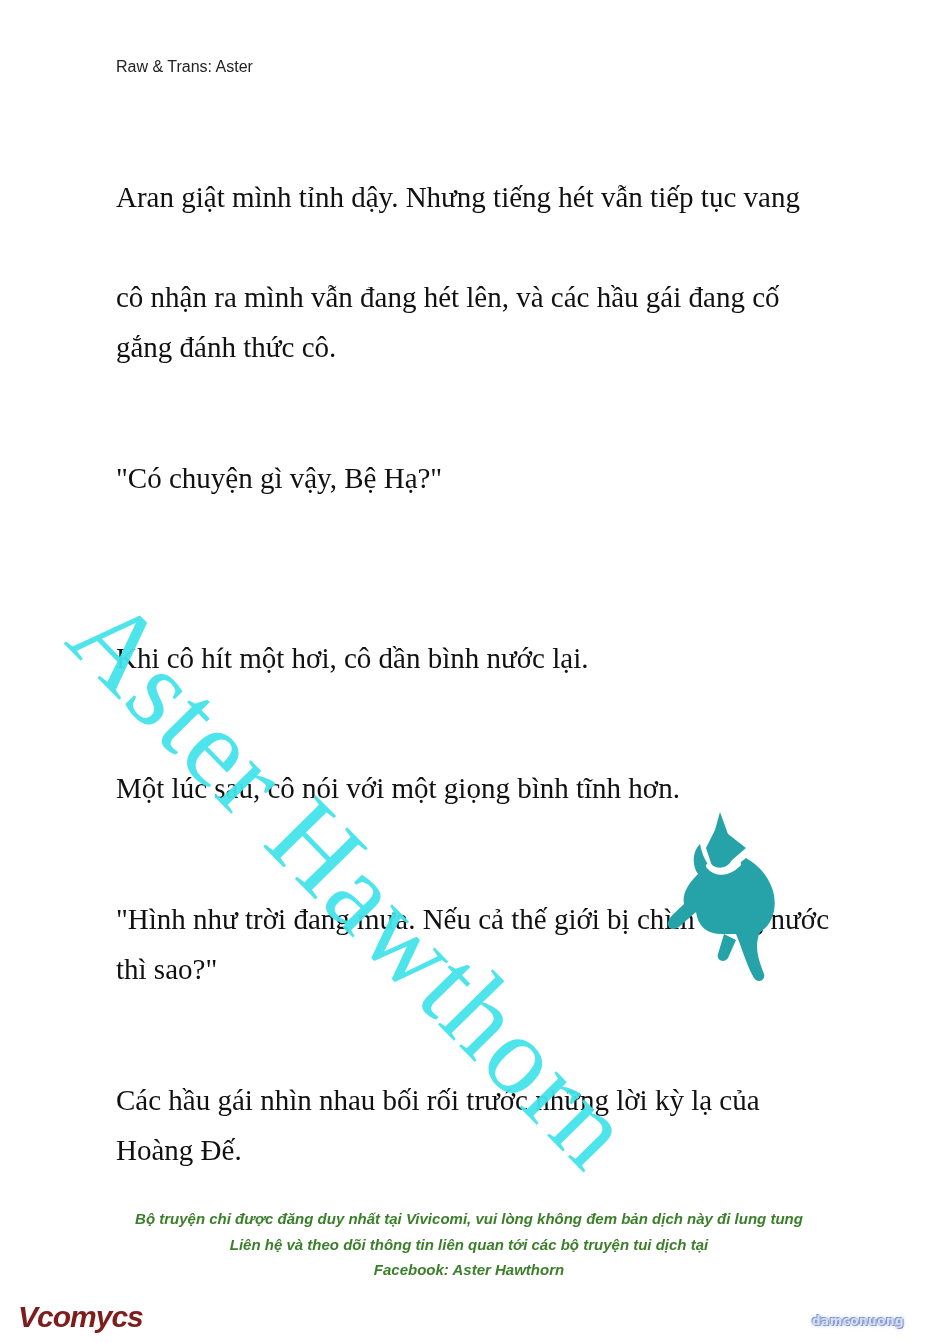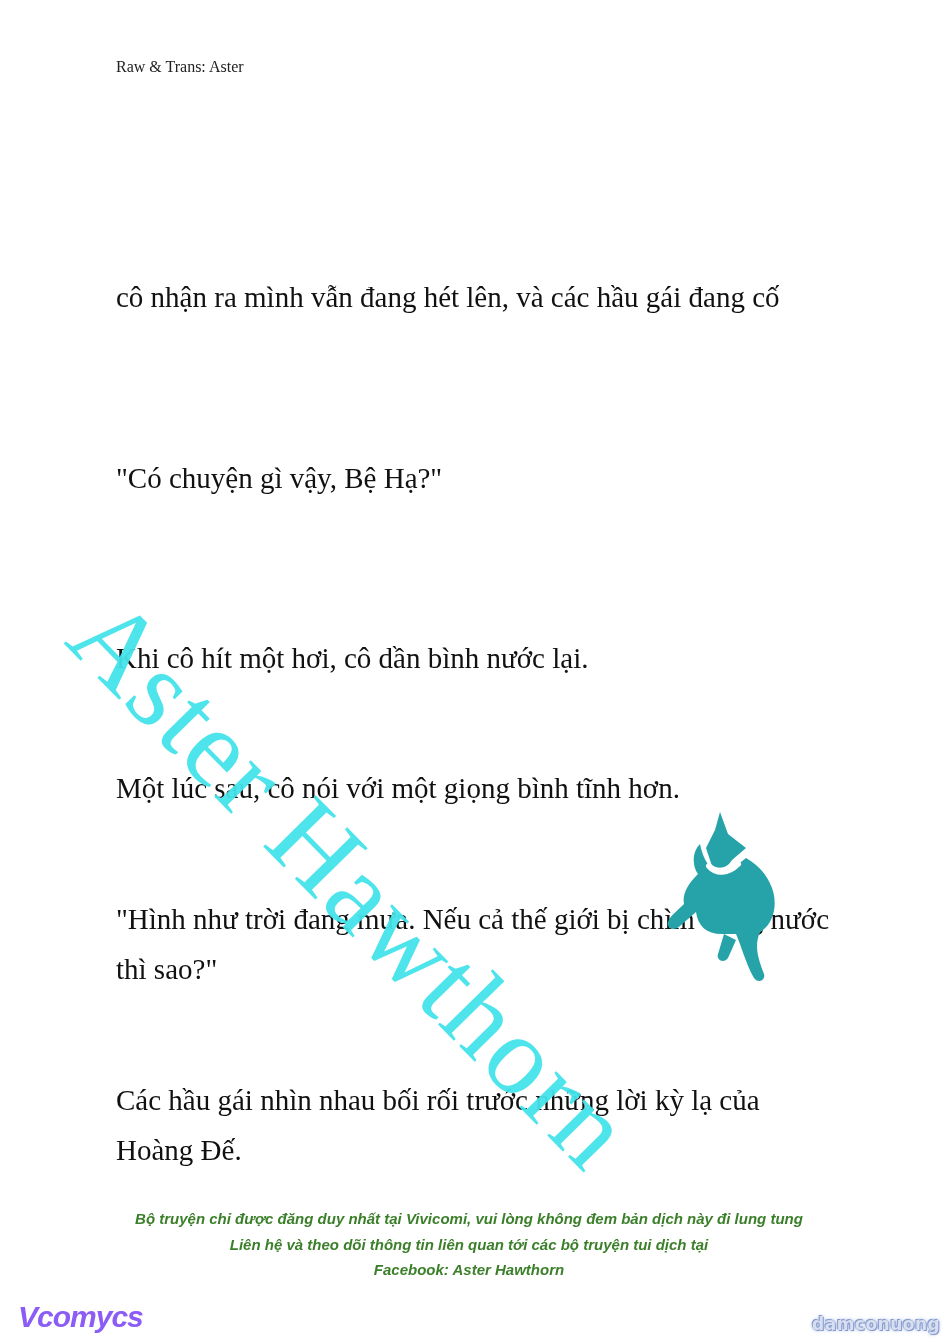--- a/index.html
+++ b/index.html
@@ -1,20 +1,20 @@
 <!DOCTYPE html>
 <html><head>
 <meta charset="utf-8">
 <style>
   html, body { margin: 0; padding: 0; background: #ffffff; }
   body { width: 950px; height: 1343px; position: relative; overflow: hidden; }
   .page { position: absolute; inset: 0; background: #ffffff; }
   .header-credit {
     position: absolute; left: 116px; top: 58px;
-    font-family: Liberation Serif, serif; font-size: 16px; color: #222;
+    font-family: Liberation Sans, sans-serif; font-size: 16px; color: #222;
   }
   .para {
     position: absolute; left: 116px; width: 740px;
     font-family: "Liberation Serif", serif; font-size: 29px; line-height: 50px;
     color: #111; margin: 0;
   }
   .watermark {
     position: absolute; left: 90px; top: 560px;
     transform: rotate(45.5deg); transform-origin: left center;
     font-family: "Liberation Serif", serif; font-size: 112px; color: #44e3ea;
@@ -23,41 +23,42 @@
   }
   .cat { position: absolute; left: 662px; top: 808px; width: 130px; height: 180px; }
   .footer {
     position: absolute; left: 0; width: 938px; text-align: center;
     font-family: "Liberation Sans", sans-serif; font-style: italic; font-weight: bold;
     font-size: 15px; color: #3b7f2a;
   }
   .logo-left {
     position: absolute; left: 18px; top: 1300px;
     font-family: "Liberation Sans", sans-serif; font-style: italic; font-weight: bold;
-    font-size: 30px; color: #8b5cf6; letter-spacing: -1px;
+    font-size: 30px; color: #7f1d1d; letter-spacing: -1px;
   }
   .logo-right {
     position: absolute; left: 812px; top: 1314px;
-    font-family: "DejaVu Sans", sans-serif; font-size: 17px; font-weight: bold;
+    font-family: "DejaVu Sans", sans-serif; font-size: 12px; font-weight: bold;
     color: #d9dfee; text-shadow: 0 0 2px #7d95cc, 0 0 4px #9fb2dd, 1px 1px 0 #7d95cc, -1px -1px 0 #7d95cc;
     letter-spacing: 0.5px;
   }
 </style>
 </head>
 <body>
 
 <div class="page">
 
   <div class="header-credit">Raw &amp; Trans: Aster</div>
 
   <div>
     <p class="para" style="top:172px">
-      <br>
+      <span>Aran giật mình tỉnh dậy. Nhưng tiếng hét vẫn tiếp tục vang</span><br>
       <br>
       <span>cô nhận ra mình vẫn đang hét lên, và các hầu gái đang cố</span><br>
+      <span>gắng đánh thức cô.</span>
     </p>
     <p class="para" style="top:453px">
       <span>"Có chuyện gì vậy, Bệ Hạ?"</span>
     </p>
     <p class="para" style="top:583px">
       <br>
       <span>Khi cô hít một hơi, cô dần bình nước lại.</span>
     </p>
     <p class="para" style="top:763px">
       <span>Một lúc sau, cô nói với một giọng bình tĩnh hơn.</span>

